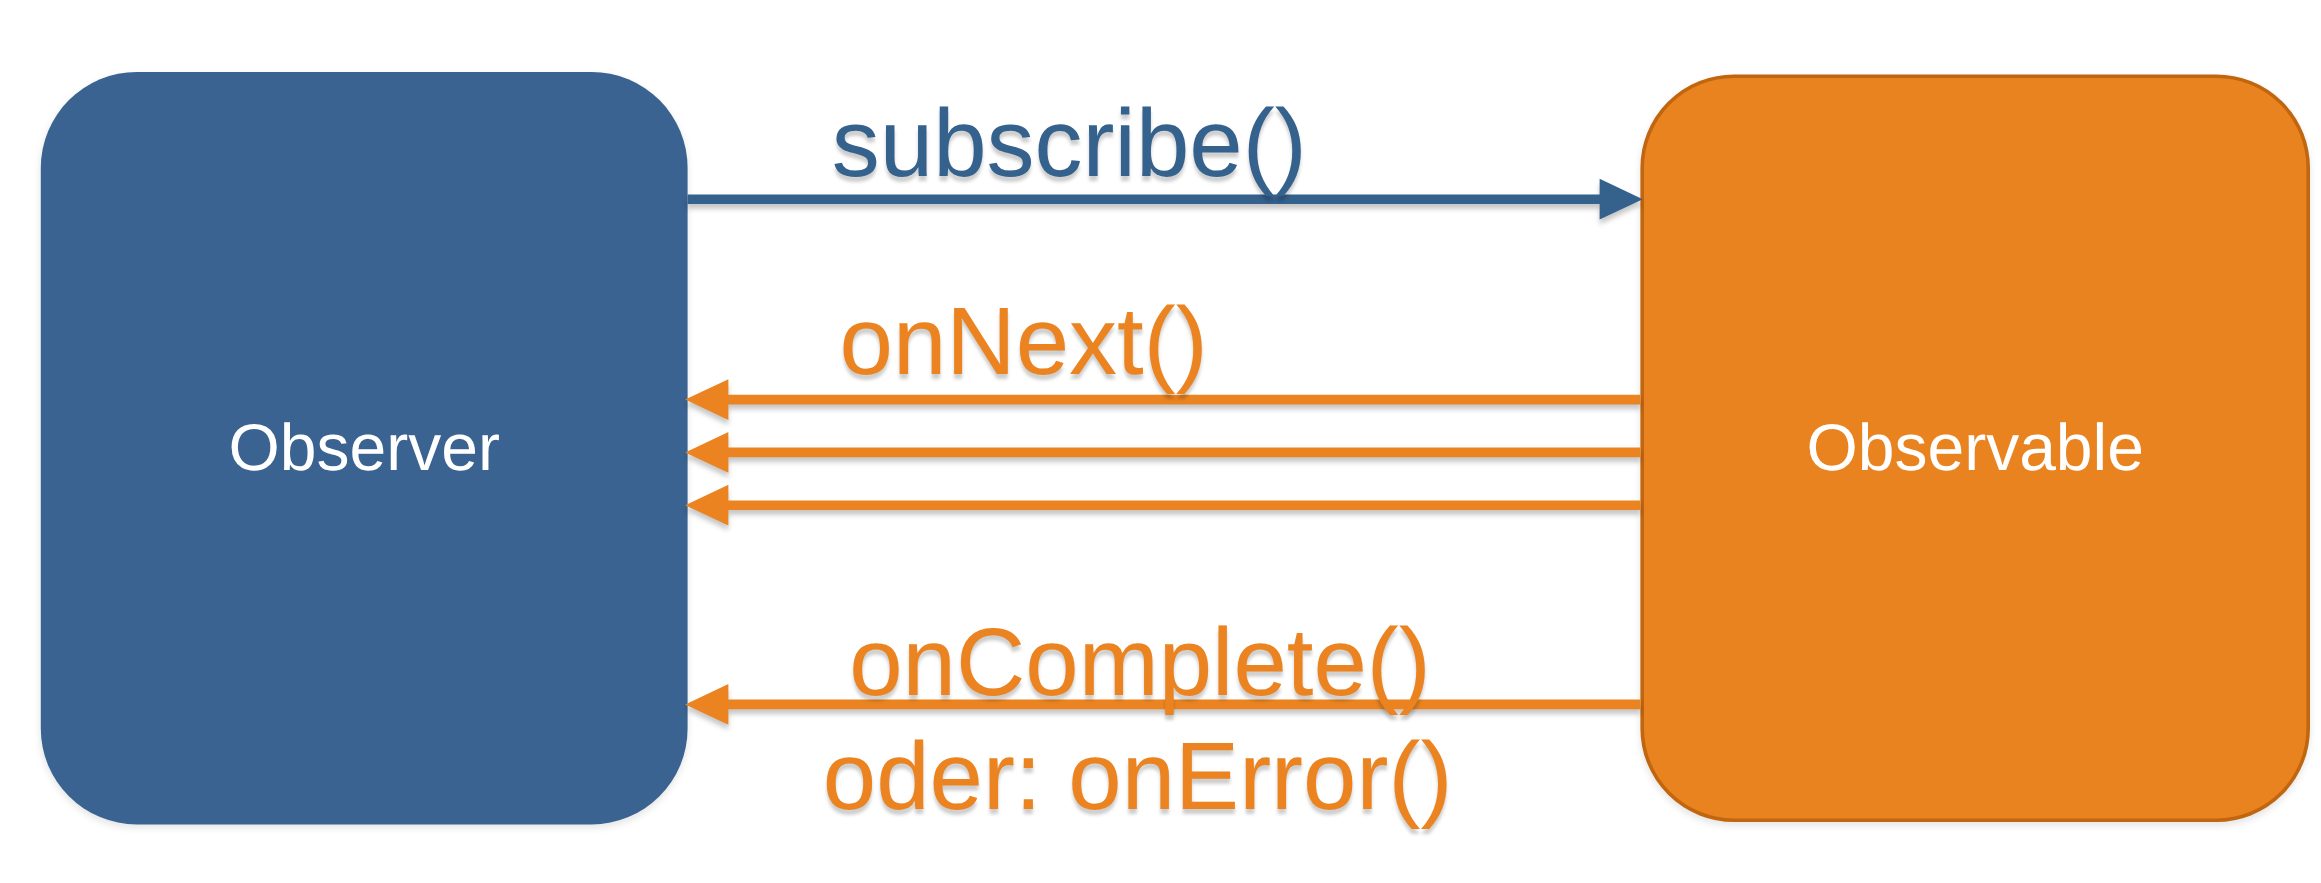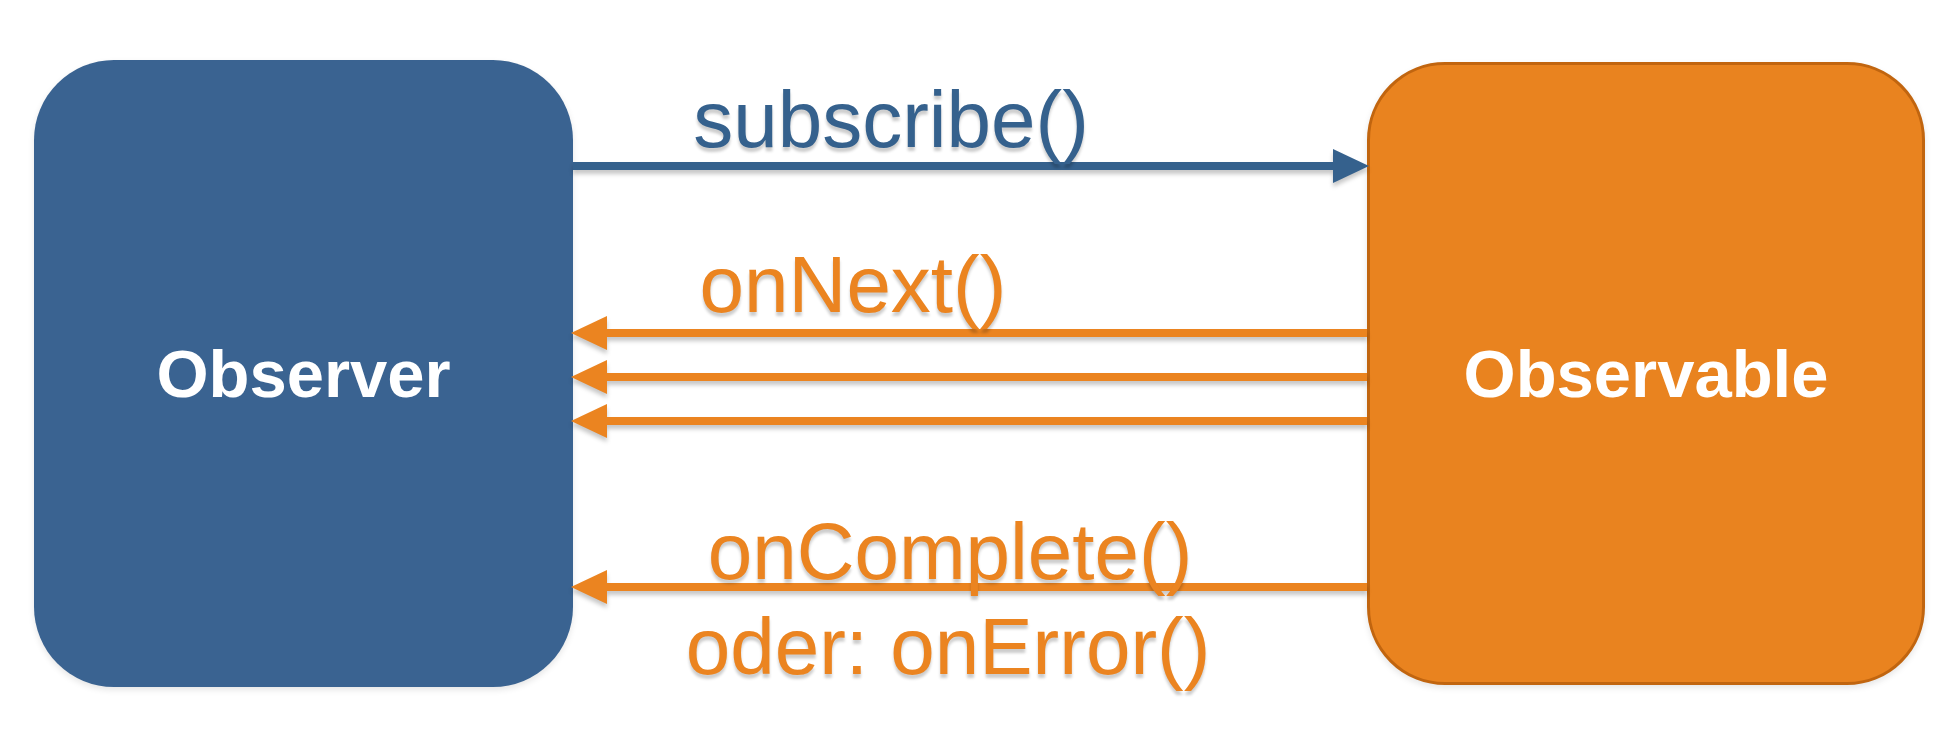--- a/index.html
+++ b/index.html
@@ -19,24 +19,23 @@
   
   .box {
     position: absolute;
     display: flex;
     align-items: center;
     justify-content: center;
     box-sizing: border-box;
   }
   .box span {
     color: #ffffff;
-    font-size: 67px;
+    font-size: 55px;
     line-height: 1;
     white-space: nowrap;
-    font-weight: bold;
   }
   .box.observer {
     left: 34px;
     top: 60px;
     width: 539px;
     height: 627px;
     border-radius: 80px;
     background: var(--blue, #3A6391);
     box-shadow: 0 3px 6px rgba(0,0,0,0.10);
   }

